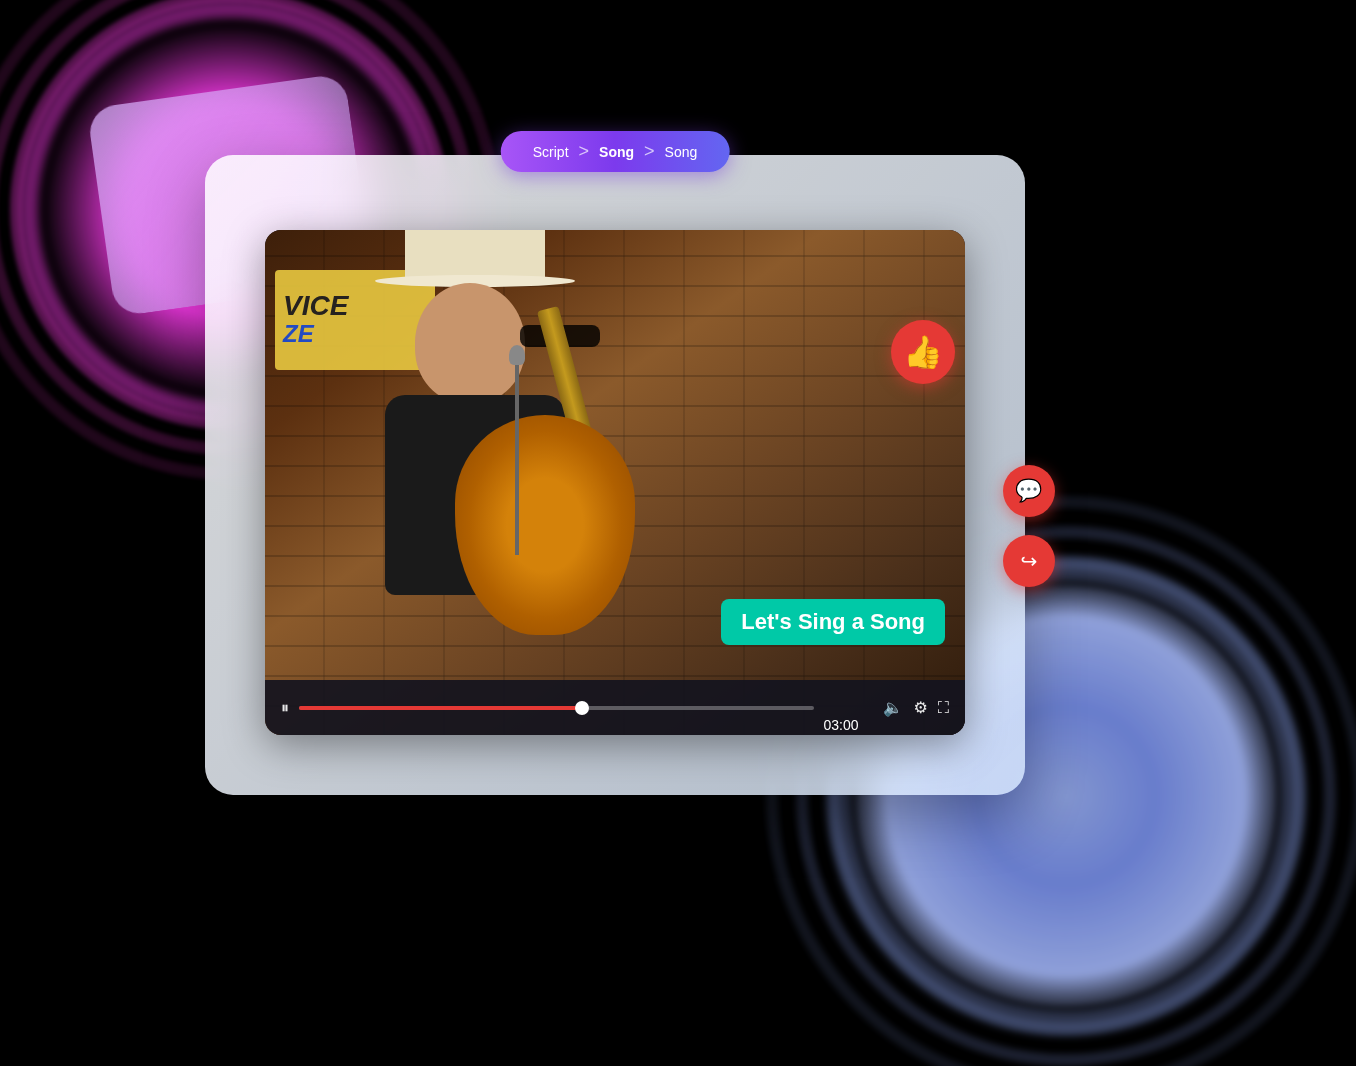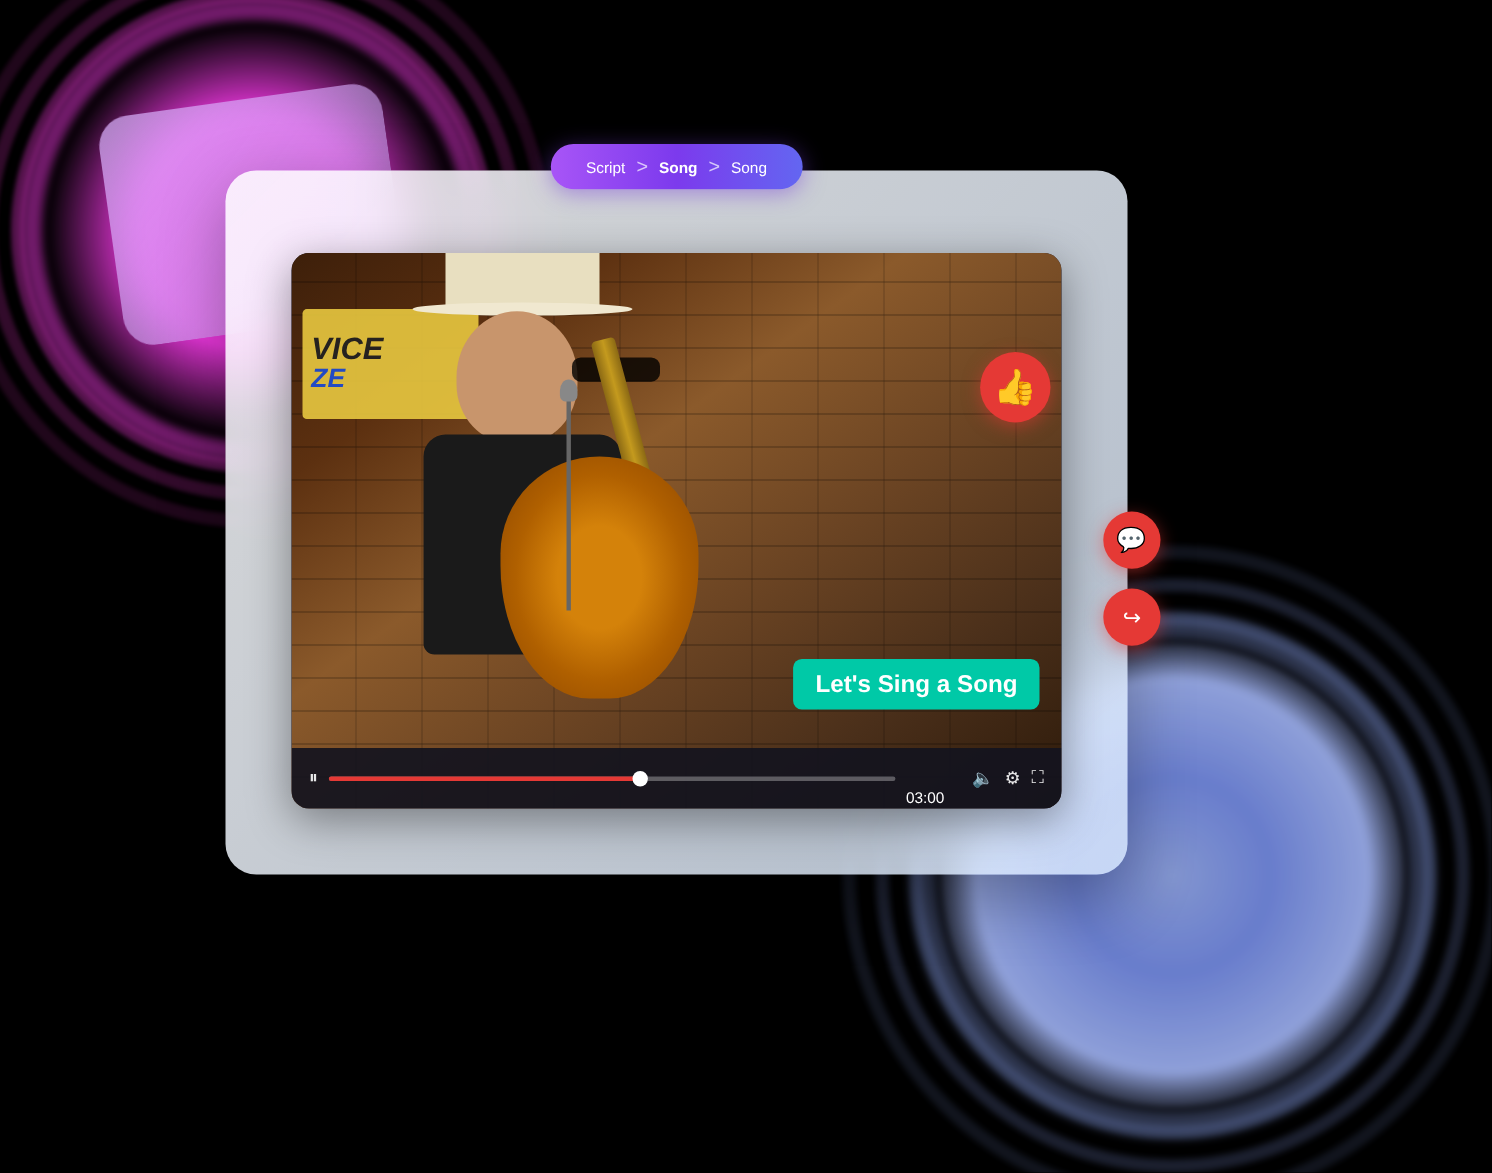--- a/index.html
+++ b/index.html
@@ -273,21 +273,21 @@
       left: 184px;
       width: 16px;
       height: 20px;
       background: #888;
       border-radius: 50% 50% 30% 30%;
     }
 
     
     .sign-vice {
       position: absolute;
-      top: 51px;
+      top: 40px;
       left: 10px;
       width: 160px;
       height: 100px;
       background: #e8c840;
       border-radius: 4px;
       display: flex;
       flex-direction: column;
       align-items: flex-start;
       justify-content: center;
       padding: 8px;

